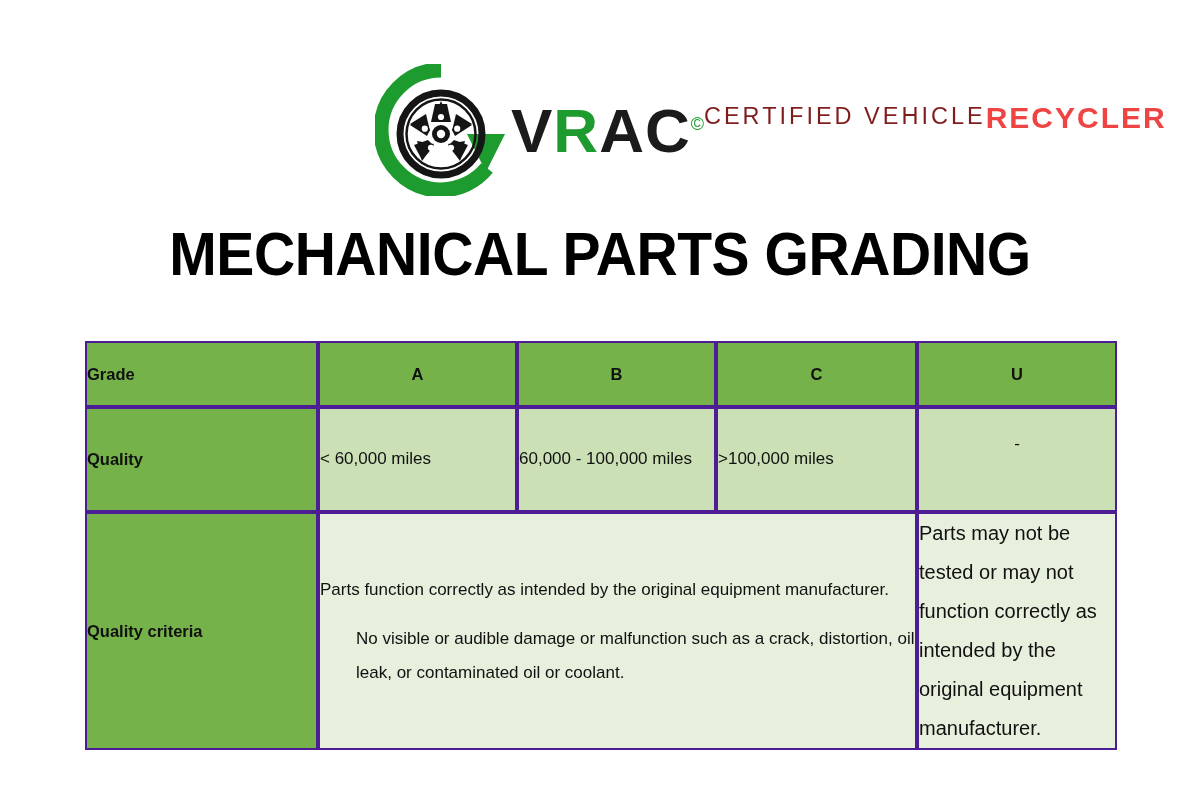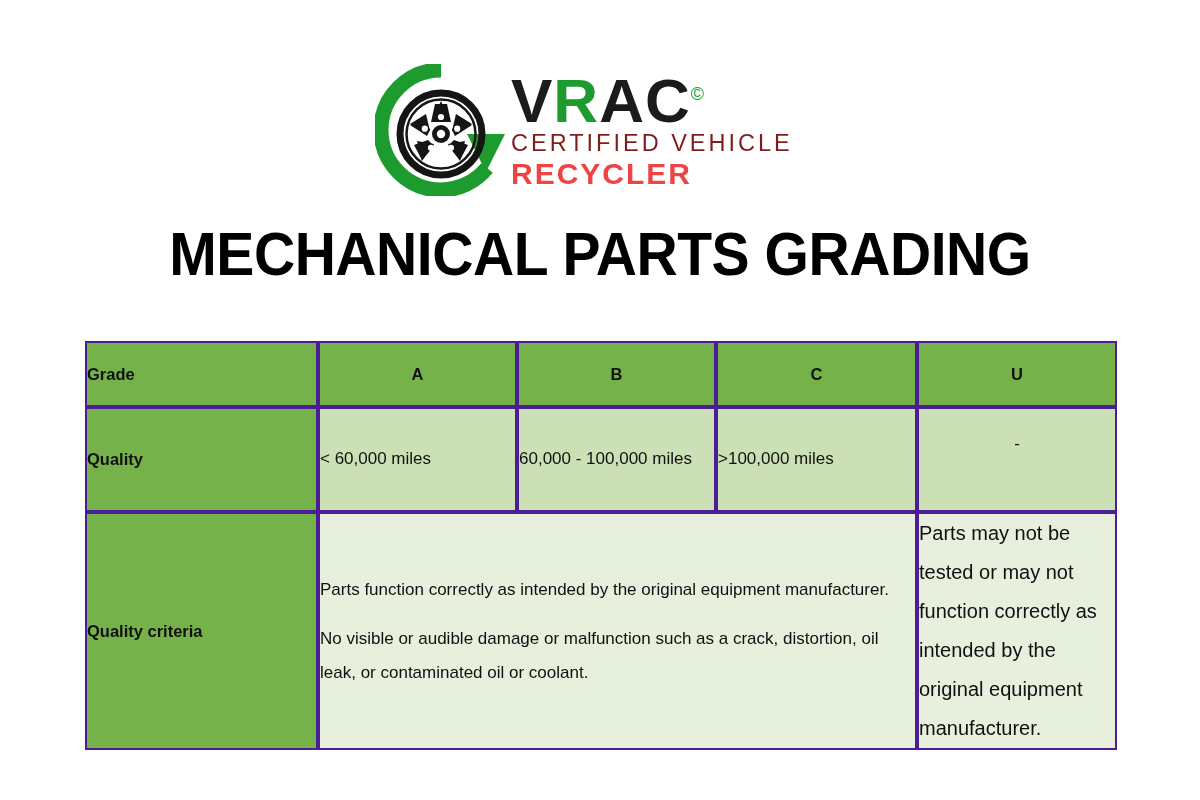--- a/index.html
+++ b/index.html
@@ -29,21 +29,21 @@
   .logo-mark {
     width: 132px;
     height: 132px;
     flex: 0 0 132px;
     position: relative;
   }
   .logo-mark svg { display: block; }
   .logo-words {
     margin-left: 4px;
     display: flex;
-    flex-direction: column;
+    flex-direction: row;
     justify-content: flex-end;
     padding-top: 2px;
   }
   .logo-line1 {
     font-family: "Liberation Sans", sans-serif;
     font-weight: bold;
     font-size: 62px;
     line-height: 0.92;
     letter-spacing: 1px;
     color: #1b1b1b;
@@ -172,21 +172,21 @@
     background: #e7efdd;
     text-align: left;
     font-family: "Liberation Sans Narrow", "Liberation Sans", sans-serif;
     font-size: 17px;
     color: #111111;
     line-height: 1.95;
     padding: 12px 18px;
     vertical-align: middle;
   }
   .cell-light p { margin: 0; }
-  .cell-light p + p { margin-top: 16px; }
+  .cell-light p + p { margin-top: 16px; padding-left: 36px; }
   .cell-u-quality {
     background: #e7efdd;
     text-align: left;
     font-family: Liberation Sans, sans-serif;
     font-size: 20px;
     color: #111111;
     line-height: 1.95;
     padding: 12px 14px;
     vertical-align: middle;
   }

